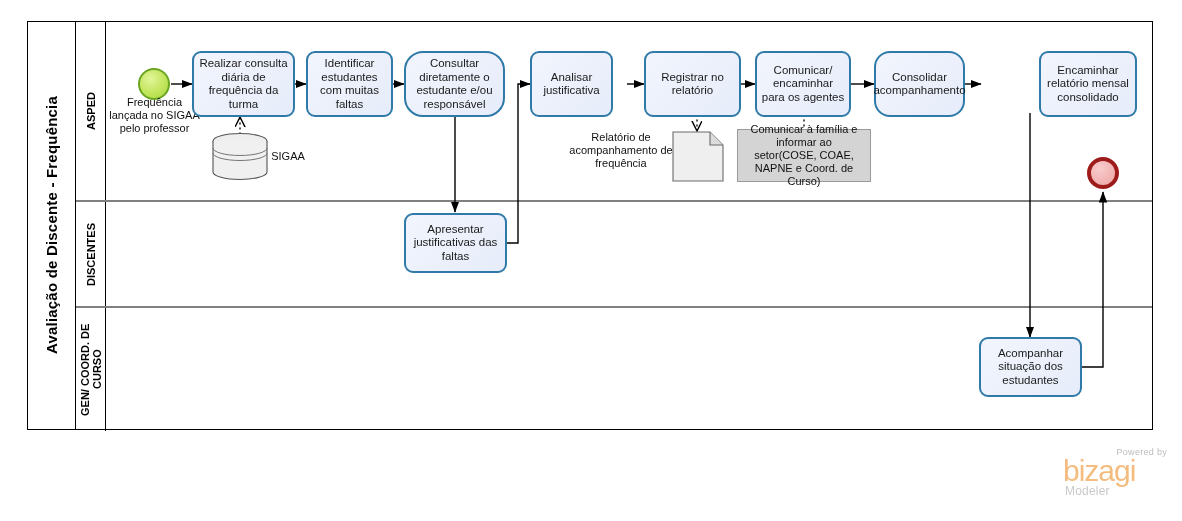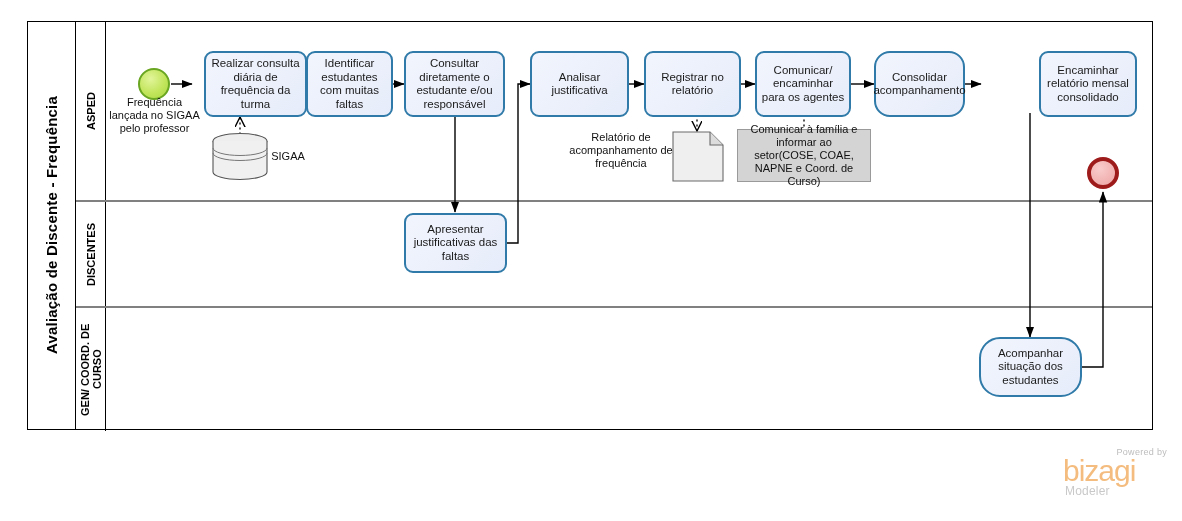--- a/index.html
+++ b/index.html
@@ -277,45 +277,45 @@
       <path d="M673,132 L710,132 L723,145 L723,181 L673,181 Z" fill="#efefef" stroke="#6b6b6b" stroke-width="1.1"></path>
       <path d="M710,132 L710,145 L723,145" fill="#dcdcdc" stroke="#6b6b6b" stroke-width="1.1"></path>
     </g>
   </svg>
 
   <div class="start-event" style="left:138px; top:68px;"></div>
   <div class="label" style="left:107px; top:96px; width:95px;">Frequência lançada no SIGAA pelo professor</div>
 
   <div class="label-ds" style="left:213px; top:150px; width:54px;padding-left:48px;">SIGAA</div>
 
-  <div class="task" style="left:204px; top:51px; width:103px; height:66px;">Realizar consulta diária de frequência da turma</div>
+  <div class="task" style="left:192px; top:51px; width:103px; height:66px;">Realizar consulta diária de frequência da turma</div>
 
   <div class="task" style="left:306px; top:51px; width:87px; height:66px;">Identificar estudantes com muitas faltas</div>
 
-  <div class="task" style="left:404px; top:51px; width:101px; height:66px;">Consultar diretamente o estudante e/ou responsável</div>
-
-  <div class="task" style="left:530px; top:51px; width:99px; height:66px;">Analisar justificativa</div>
+  <div class="task" style="left:404px; top:51px; width:101px; height:66px;border-radius:19px;">Consultar diretamente o estudante e/ou responsável</div>
+
+  <div class="task" style="left:530px; top:51px; width:83px; height:66px;">Analisar justificativa</div>
 
   <div class="task" style="left:644px; top:51px; width:97px; height:66px;">Registrar no relatório</div>
 
   <div class="task" style="left:755px; top:51px; width:96px; height:66px;">Comunicar/ encaminhar para os agentes</div>
 
   <div class="task" style="left:874px; top:51px; width:91px; height:66px;border-radius:16px;">Consolidar acompanhamento</div>
 
   <div class="task" style="left:1039px; top:51px; width:98px; height:66px;">Encaminhar relatório mensal consolidado</div>
 
   <div class="label" style="left:569px; top:131px; width:104px;">Relatório de acompanhamento de frequência</div>
 
   <div class="annotation-box" style="left:737px; top:129px; width:134px; height:53px;">Comunicar à família e informar ao setor(COSE, COAE, NAPNE e Coord. de Curso)</div>
 
   <div class="end-event" style="left:1087px; top:157px;"></div>
 
   <div class="task" style="left:404px; top:213px; width:103px; height:60px;">Apresentar justificativas das faltas</div>
 
-  <div class="task" style="left:979px; top:337px; width:103px; height:60px;border-radius:21px;">Acompanhar situação dos estudantes</div>
+  <div class="task" style="left:979px; top:337px; width:103px; height:60px;">Acompanhar situação dos estudantes</div>
 
 </div>
 
 <div id="bizagi">
   <div class="powered">Powered by</div>
   <div class="wordmark">bizagi</div>
   <div class="modeler">Modeler</div>
 </div>
 
 </body></html>

